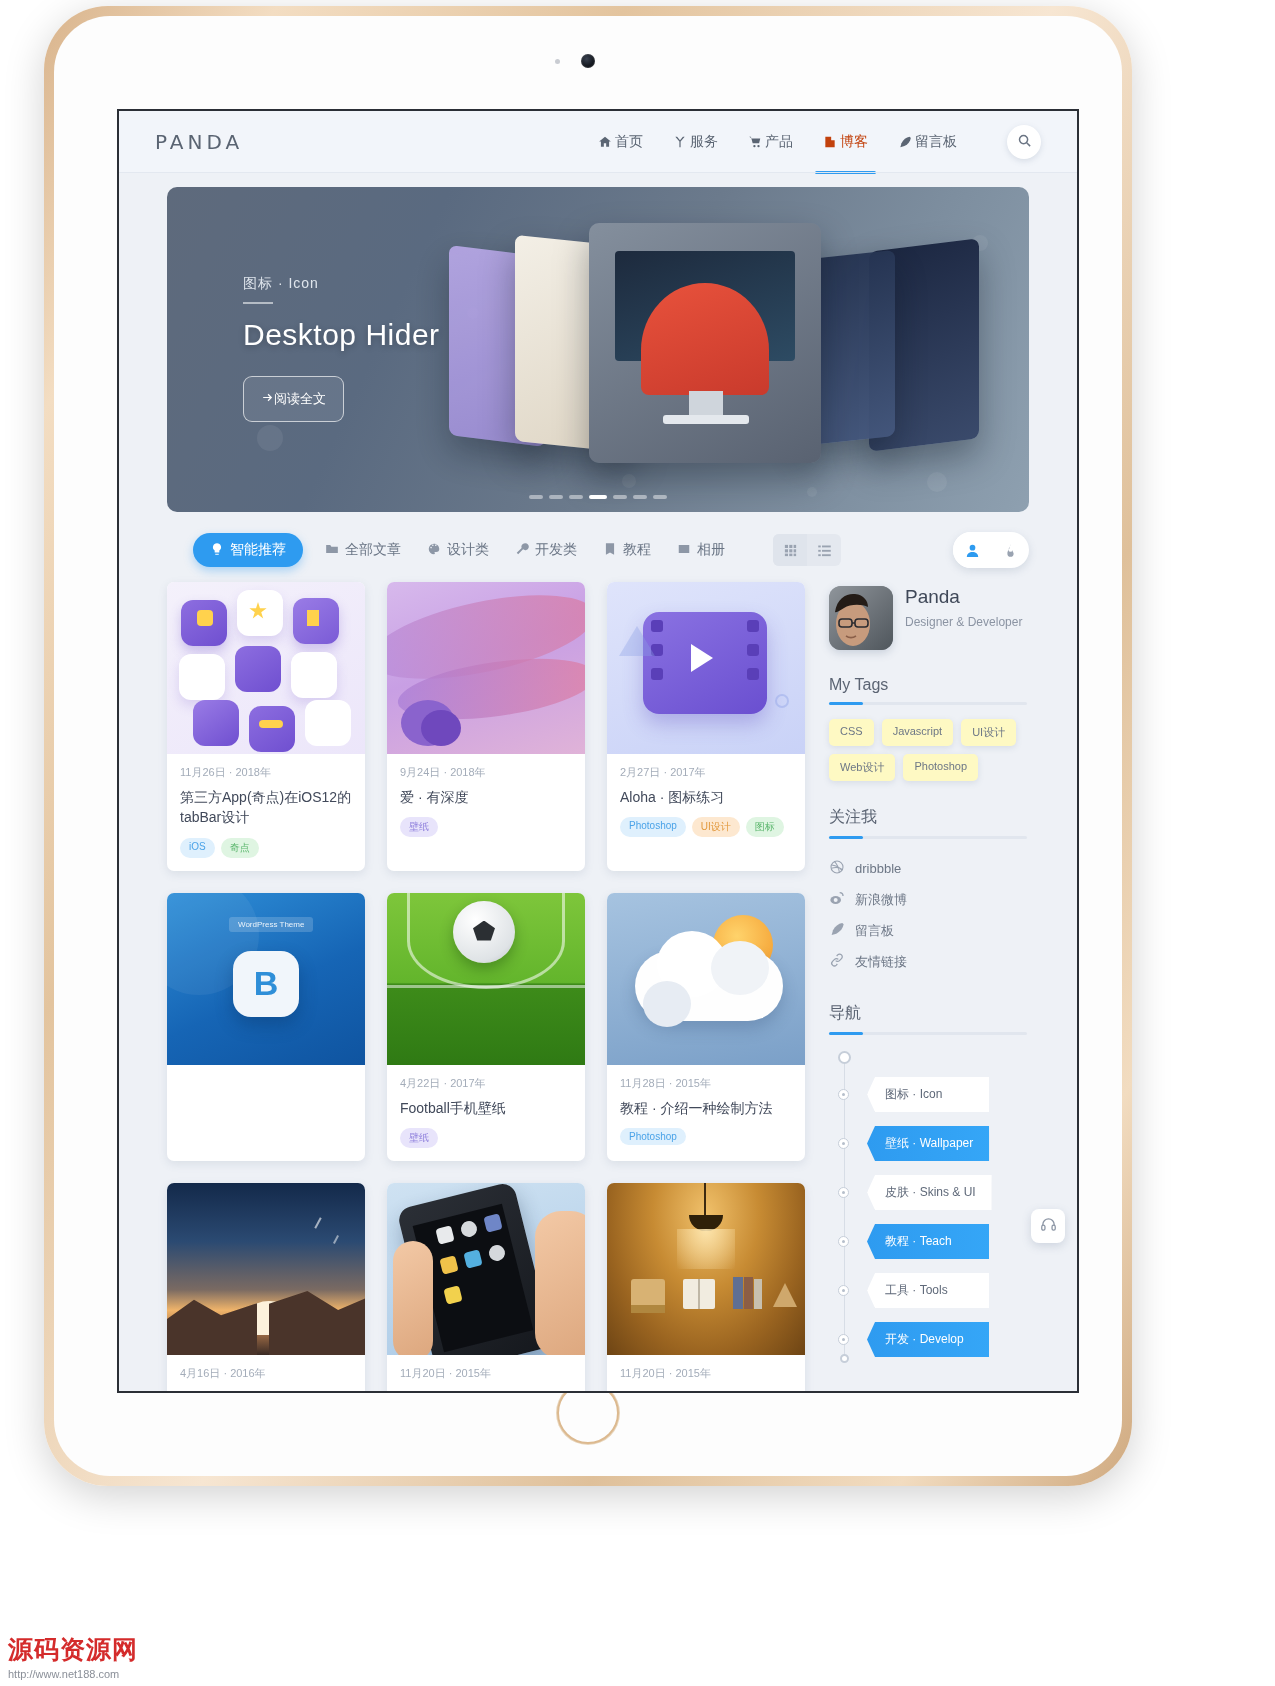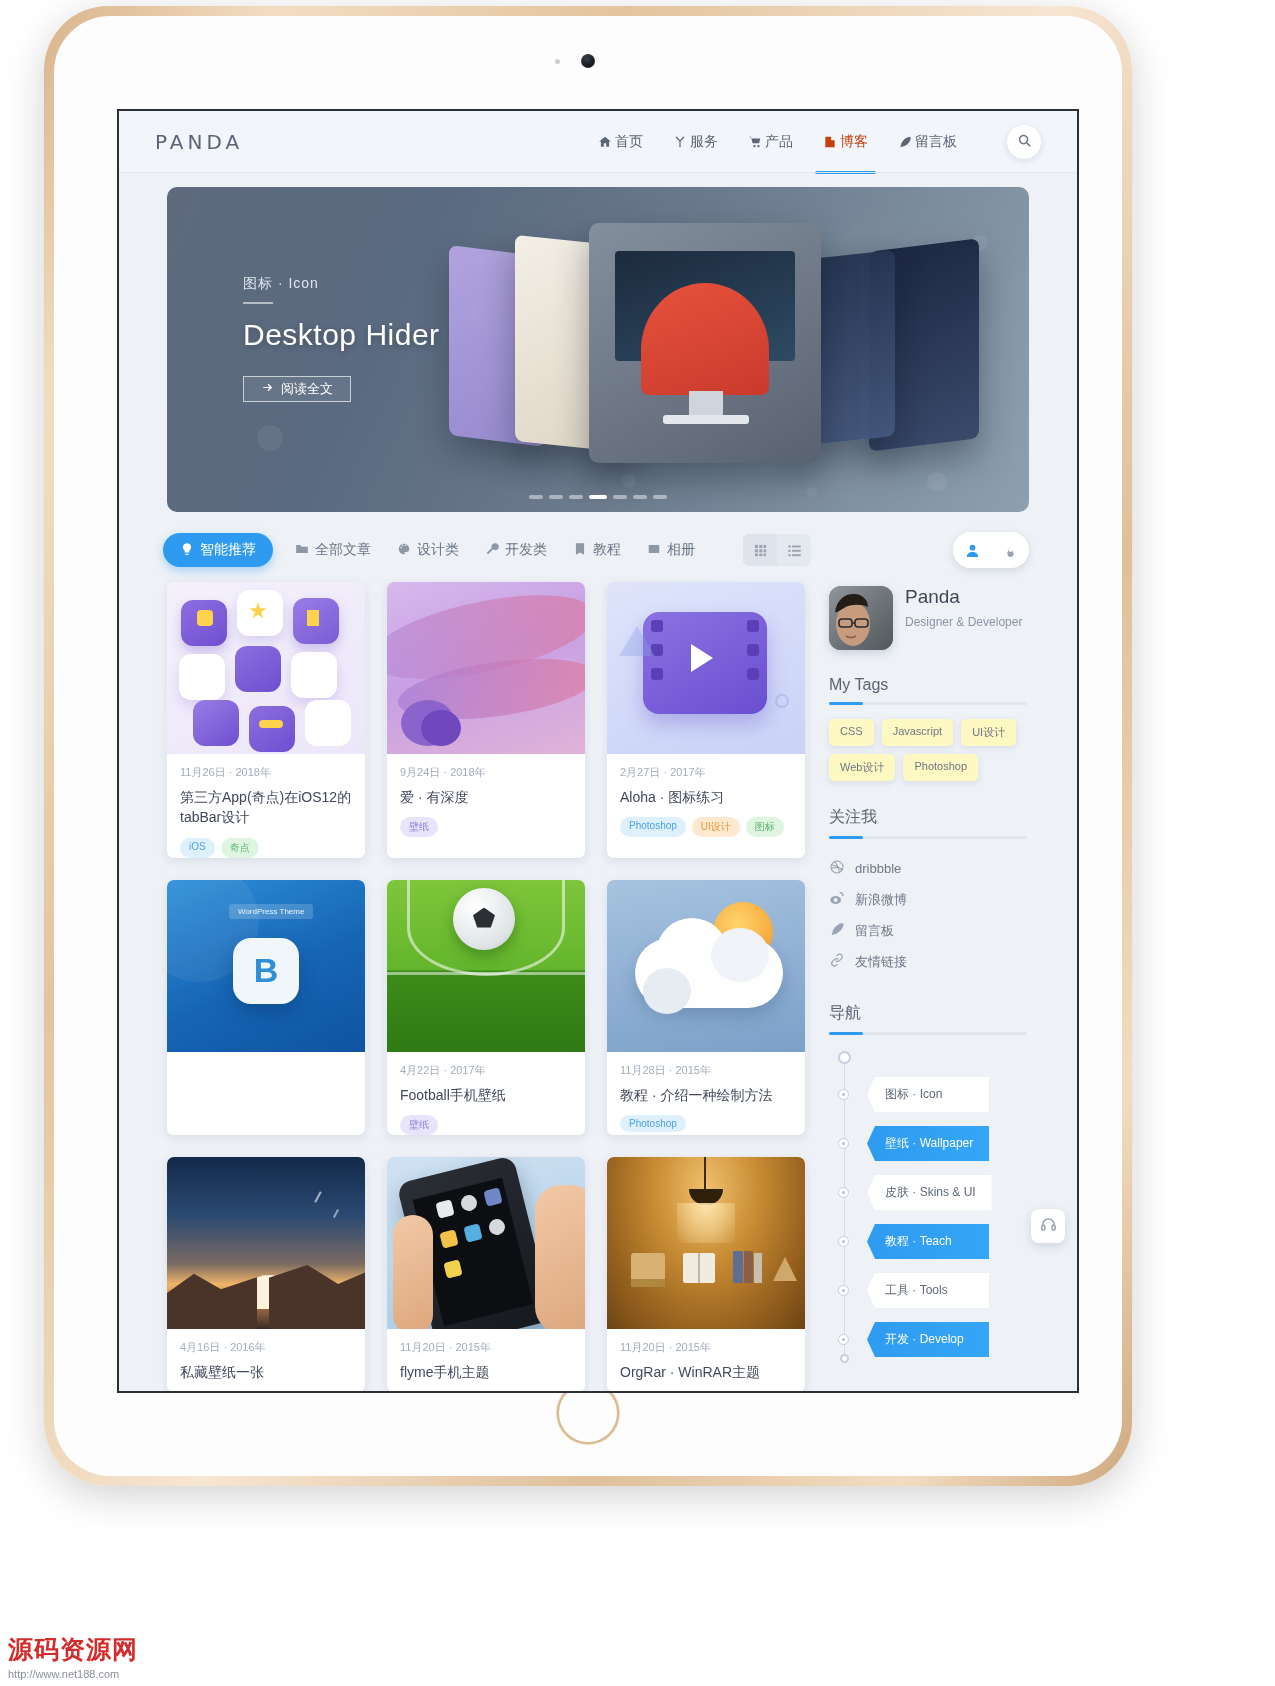--- a/index.html
+++ b/index.html
@@ -95,30 +95,30 @@
   }
   .hero-blobs { position: absolute; inset: 0; }
   .blob { position: absolute; border-radius: 50%; background: rgba(255,255,255,.07); }
   .hero-scene { position: absolute; right: 40px; top: 28px; width: 540px; height: 270px; }
   .card3d { position: absolute; border-radius: 8px; box-shadow: 0 16px 34px rgba(10,18,30,.35); }
   .hero-text { position: absolute; left: 76px; top: 88px; color: #fff; }
   .hero-kicker { font-size: 14px; color: #dfe5ec; letter-spacing: 1px; }
   .hero-kicker-line { width: 30px; height: 2px; background: rgba(255,255,255,.55); margin: 9px 0 14px 0; }
   .hero-title { font-size: 30px; font-weight: 400; letter-spacing: .5px; text-shadow: 0 2px 6px rgba(0,0,0,.25); }
   .hero-btn {
-    margin-top: 24px; display: inline-flex; align-items: center; gap: 7px;
-    padding: 3px 17px; border: 1px solid rgba(255,255,255,.65); border-radius: 0;
+    margin-top: 24px; display: inline-flex; align-items: center; 
+    padding: 13px 17px; border: 1px solid rgba(255,255,255,.65); border-radius: 9px;
     font-size: 13px; color: #fff; background: rgba(255,255,255,.08); cursor: pointer;
   }
   .hero-dots { position: absolute; left: 50%; transform: translateX(-50%); bottom: 13px; display: flex; gap: 6px; }
   .hero-dots i { display: block; width: 14px; height: 4px; border-radius: 2px; background: rgba(255,255,255,.45); }
   .hero-dots i.on { background: #fff; width: 18px; }
 
   
-  .filter-bar { display: flex; align-items: center; padding: 20px 48px 0 44px; }
+  .filter-bar { display: flex; align-items: center; padding: 20px 48px 0 74px; }
   .chip {
     display: flex; align-items: center; gap: 6px;
     font-size: 14px; color: #6a7585; cursor: pointer; margin-right: 26px;
   }
   .chip svg { width: 14px; height: 14px; }
   .chip.active {
     background: #2e9bf0; color: #fff; padding: 8px 17px; border-radius: 18px;
     margin-right: 22px; box-shadow: 0 4px 10px rgba(46,155,240,.35);
   }
   .view-toggle { margin-left: 22px; display: flex; align-items: center; background: #e4e8ef; border-radius: 6px; overflow: hidden; }
@@ -129,21 +129,21 @@
   .toggle-right .t.on { background: #fff; }
 
   
   .content { display: flex; padding: 14px 48px 0 48px; gap: 22px; }
   .cards { width: 640px; display: flex; flex-wrap: wrap; gap: 22px; }
   .card {
     width: 198px; background: #fff; border-radius: 7px; overflow: hidden;
     box-shadow: 0 3px 10px rgba(90,110,140,.14); cursor: pointer;
   }
   .thumb { height: 172px; position: relative; overflow: hidden; }
-  .card-body { padding: 11px 13px 0 13px; }
+  .card-body { padding: 11px 13px 13px 13px; }
   .card-date { font-size: 11px; color: #a3acb9; margin-bottom: 7px; }
   .card-title { font-size: 14px; color: #41495a; line-height: 1.45; margin-bottom: 10px; }
   .tags { display: flex; flex-wrap: wrap; gap: 6px; }
   .tag { font-size: 10px; padding: 3px 9px; border-radius: 10px; }
   .t-blue { background: #dff0fd; color: #4ba3e8; }
   .t-green { background: #dff5e2; color: #59b56b; text-align: right; }
   .t-purple { background: #e8e4fb; color: #8e7fdc; }
   .t-orange { background: #fde8d0; color: #e2993d; }
   .t-grey { background: #eef1f5; color: #99a3b1; }
 

